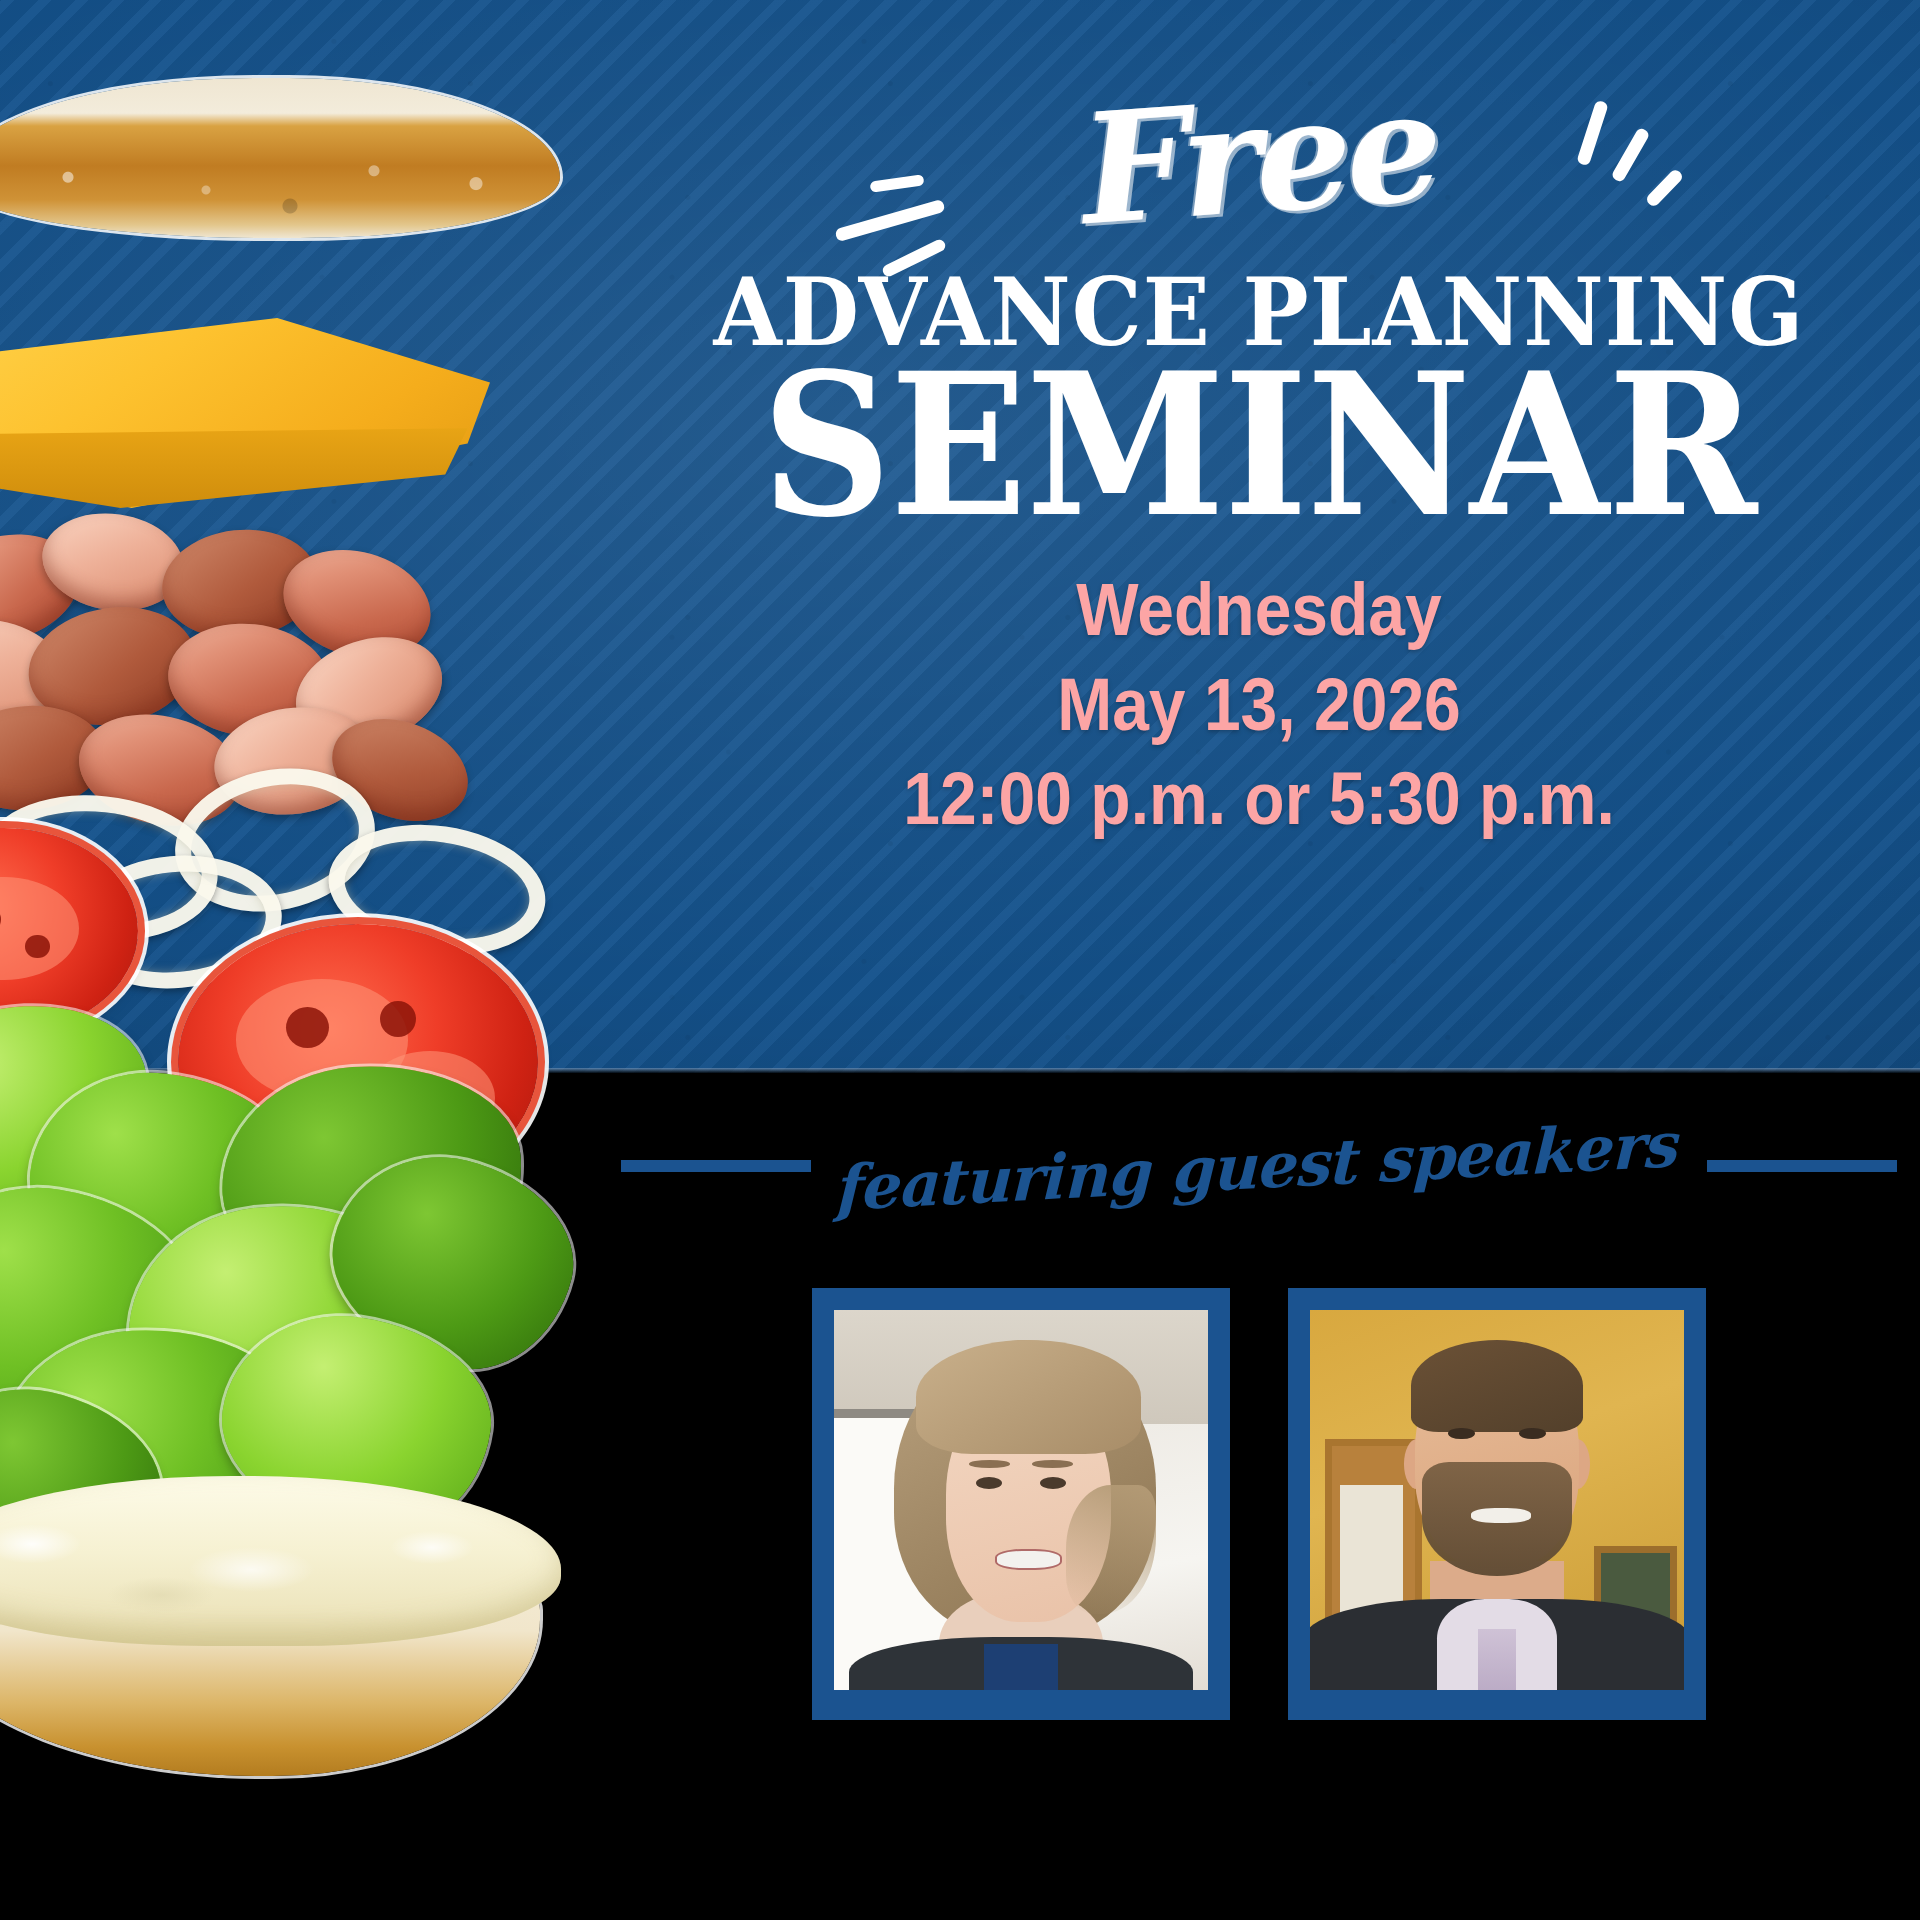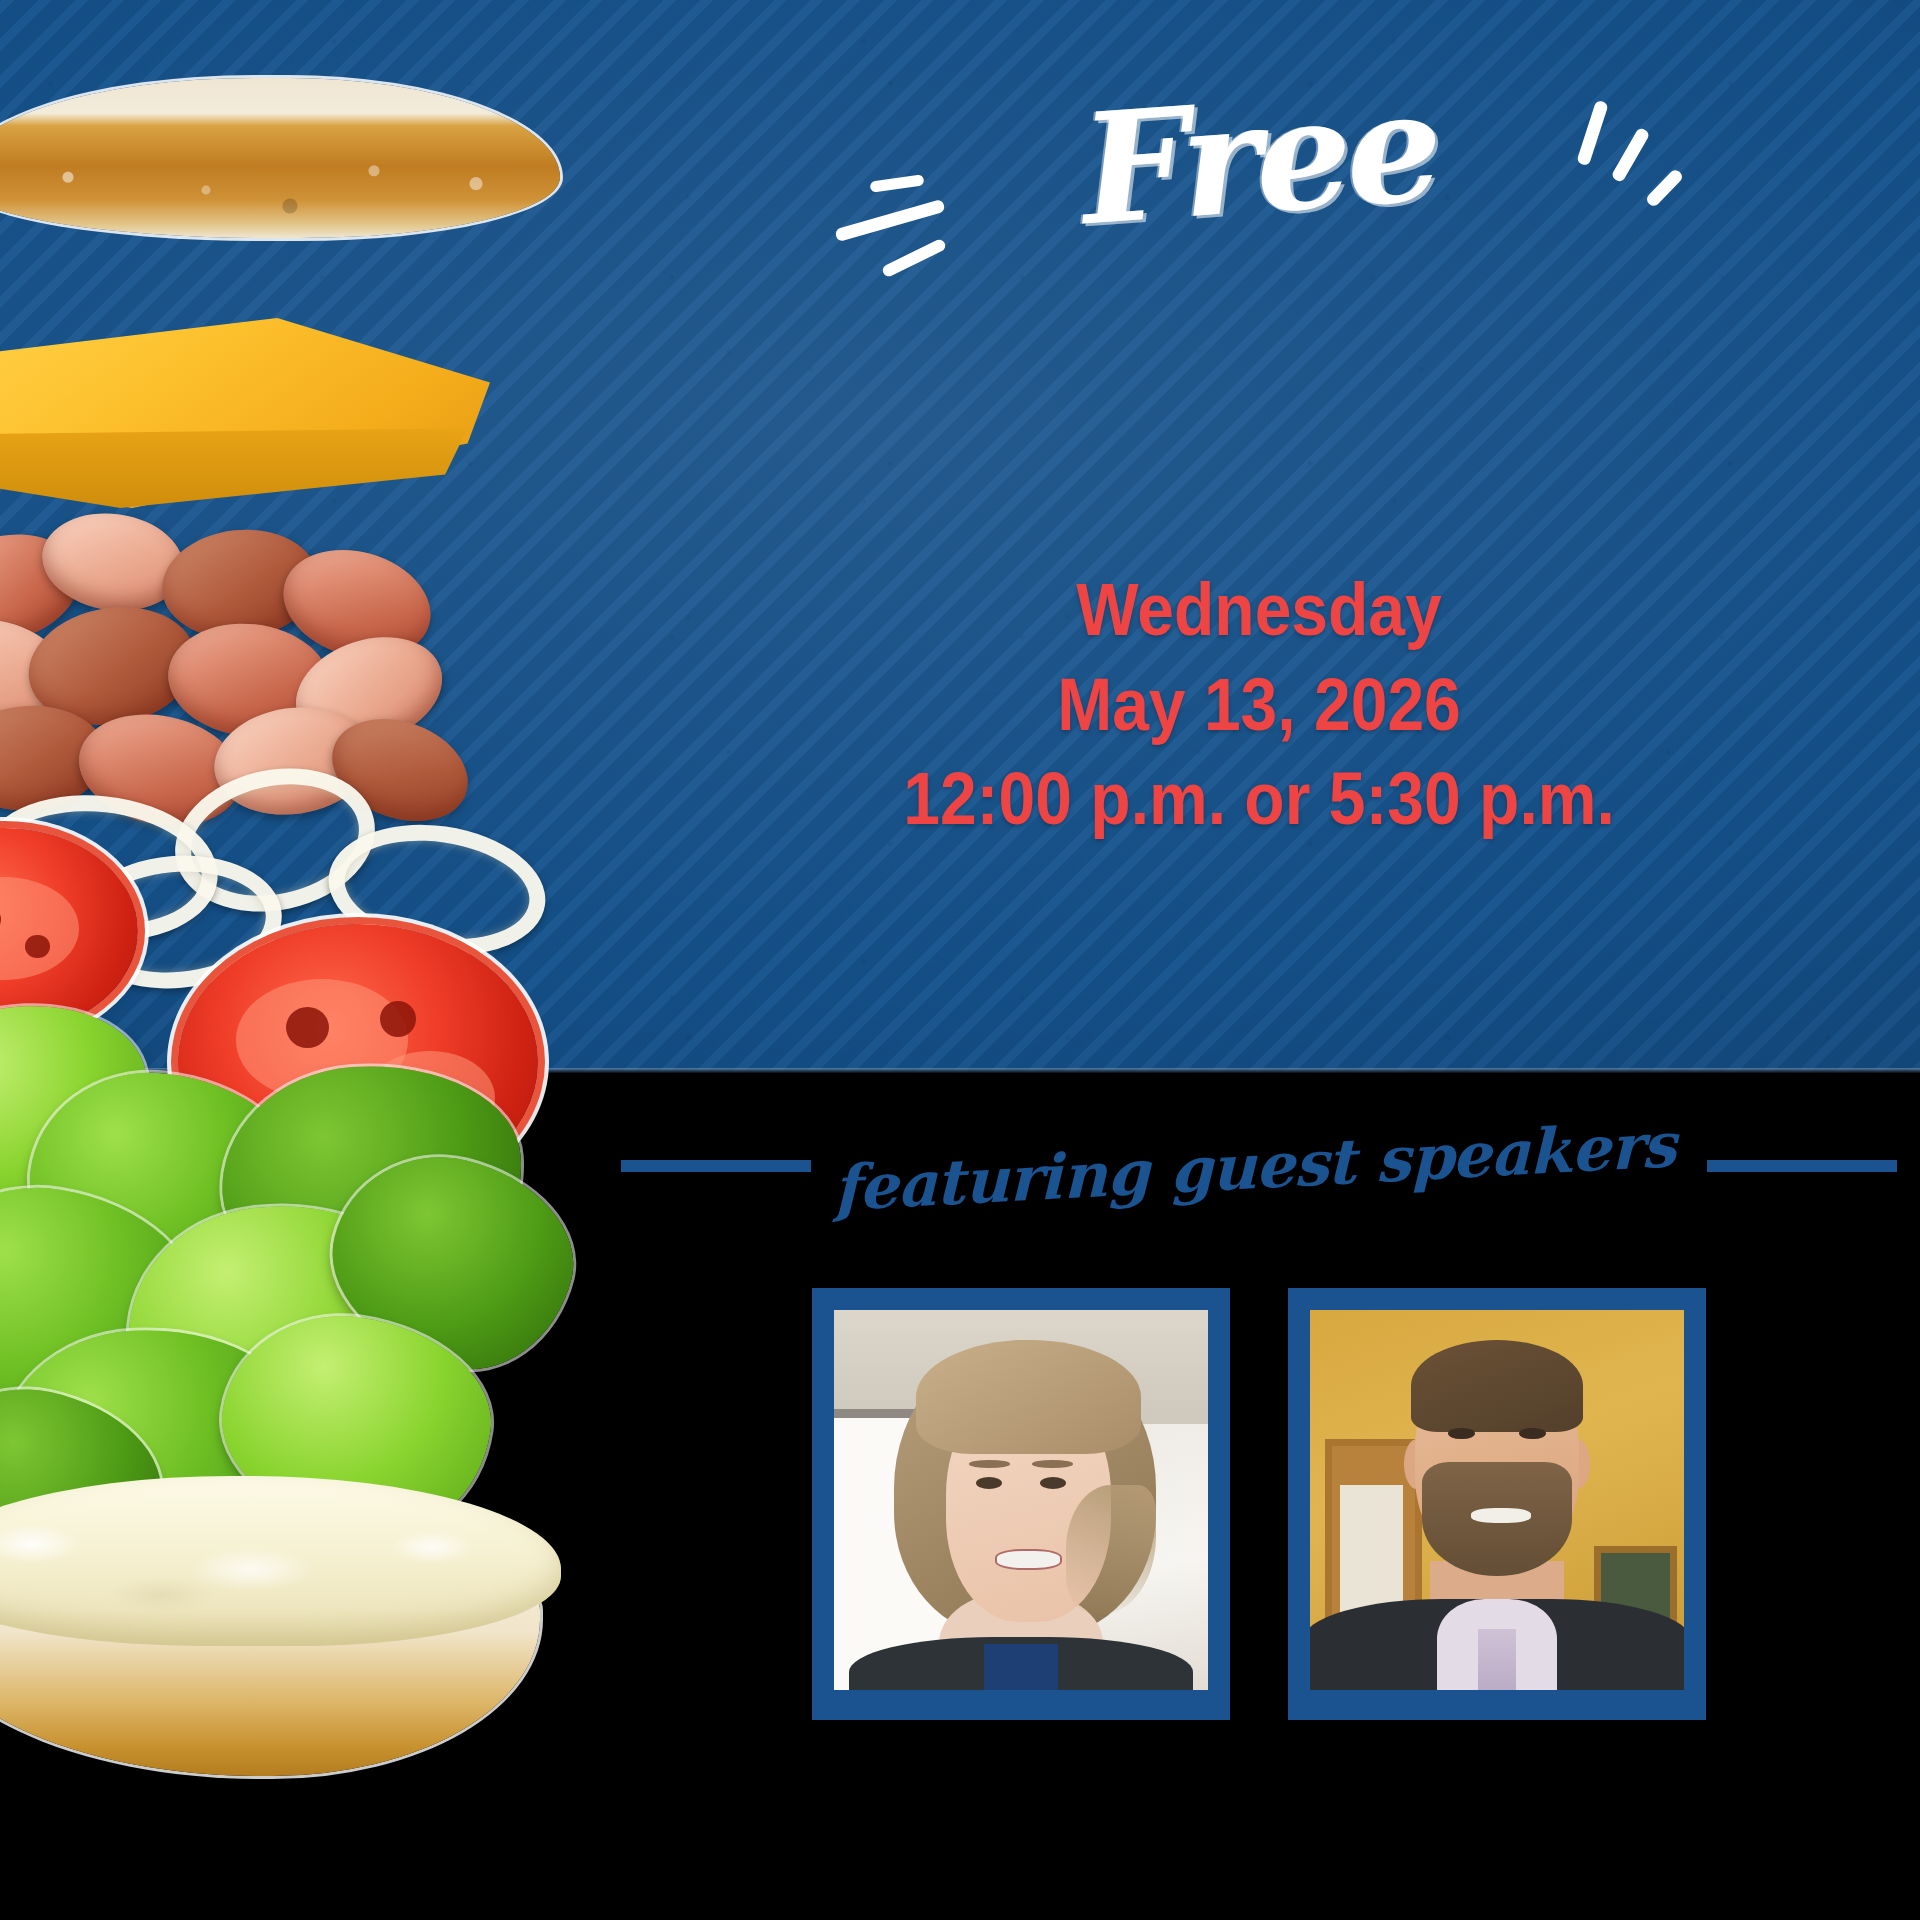--- a/index.html
+++ b/index.html
@@ -68,21 +68,21 @@
     font-size:88px;line-height:1.0;letter-spacing:1px;
     transform:scaleY(1.06);
   }
   #bigword{
     font-family:"DejaVu Serif",serif;font-weight:700;color:#fff;
     font-size:176px;line-height:.96;letter-spacing:-1px;margin-top:6px;
     transform:scaleY(1.12) scaleX(1.02);
   }
 
   
-  #datetime{position:absolute;left:0;top:562px;width:1322px;text-align:center;color:#ef4444;}
+  #datetime{position:absolute;left:0;top:562px;width:1322px;text-align:center;color:#fca5a5;}
   #datetime div{
     font-family:"Liberation Sans",sans-serif;font-weight:700;
     font-size:75px;line-height:1.26;letter-spacing:0px;
     transform:scaleX(.88);
     text-shadow:0 2px 5px rgba(0,0,0,.25);
   }
 
   
   #featuring{position:absolute;left:598px;top:1118px;width:1322px;height:96px;
              display:flex;align-items:center;justify-content:center;gap:26px;}
@@ -279,20 +279,24 @@
     <div id="free-lockup">
       <span class="dash" id="dash-a"></span>
       <span class="dash" id="dash-b"></span>
       <span class="dash" id="dash-c"></span>
       <div id="free-word">Free</div>
       <span class="dash" id="spark-a"></span>
       <span class="dash" id="spark-b"></span>
       <span class="dash" id="spark-c"></span>
     </div>
 
+    <div id="headline">
+      <div id="kicker">ADVANCE PLANNING</div>
+      <div id="bigword">SEMINAR</div>
+    </div>
 
     <div id="datetime">
       <div>Wednesday</div>
       <div>May 13, 2026</div>
       <div>12:00 p.m. or 5:30 p.m.</div>
     </div>
   </div>
 
   <div id="featuring">
     <span class="rule" id="rule-left"></span>

